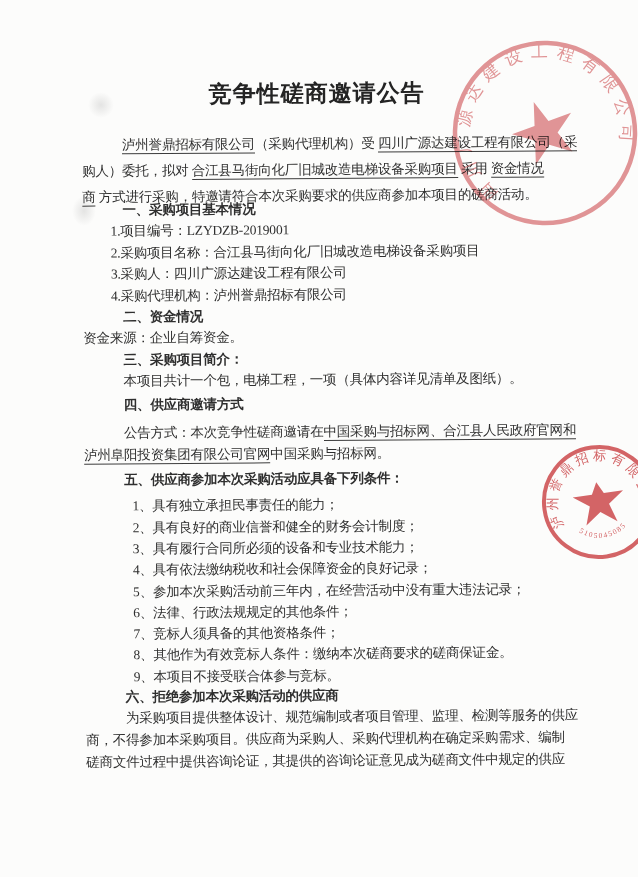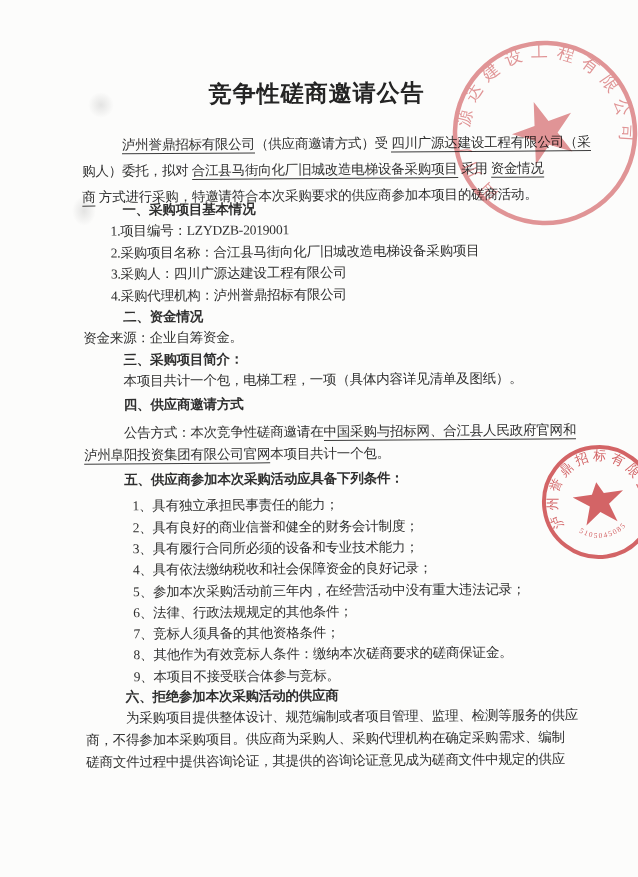--- a/index.html
+++ b/index.html
@@ -50,42 +50,42 @@
 
 <div class="page">
   <div class="smudge one"></div>
   <div class="smudge two"></div>
 
   <div class="content">
 
     <div class="doc-title">竞争性磋商邀请公告</div>
 
     <div class="sec intro">
-      <div class="line indent"><span class="u">泸州誉鼎招标有限公司</span><span>（供应商邀请方式）受 </span><span class="u">四川广源达建设工程有限公司（采</span></div>
+      <div class="line indent"><span class="u">泸州誉鼎招标有限公司</span><span>（采购代理机构）受 </span><span class="u">四川广源达建设工程有限公司（采</span></div>
       <div class="line"><span>购人）委托，拟对 </span><span class="u">合江县马街向化厂旧城改造电梯设备采购项目</span><span> 采用 </span><span class="u">资金情况</span></div>
       <div class="line"><span class="u">商</span><span> 方式进行采购，特邀请符合本次采购要求的供应商参加本项目的磋商活动。</span></div>
     </div>
 
     <div class="sec basic">
       <div class="line indent head">一、采购项目基本情况</div>
       <div class="line item-s1">1.项目编号：LZYDZB-2019001</div>
       <div class="line item-s1">2.采购项目名称：合江县马街向化厂旧城改造电梯设备采购项目</div>
       <div class="line item-s1">3.采购人：四川广源达建设工程有限公司</div>
       <div class="line item-s1">4.采购代理机构：泸州誉鼎招标有限公司</div>
       <div class="line indent head">二、资金情况</div>
       <div class="line">资金来源：企业自筹资金。</div>
       <div class="line indent head">三、采购项目简介：</div>
       <div class="line indent">本项目共计一个包，电梯工程，一项（具体内容详见清单及图纸）。</div>
     </div>
 
     <div class="sec sec4">
       <div class="head indent">四、供应商邀请方式</div>
       <div class="para">
         <div class="line indent"><span>公告方式：本次竞争性磋商邀请在</span><span class="u">中国采购与招标网、合江县人民政府官网和</span></div>
-        <div class="line"><span class="u">泸州阜阳投资集团有限公司官网</span><span>本项目共计一个包。</span></div>
+        <div class="line"><span class="u">泸州阜阳投资集团有限公司官网</span><span>中国采购与招标网。</span></div>
       </div>
     </div>
 
     <div class="sec sec5">
       <div class="head indent">五、供应商参加本次采购活动应具备下列条件：</div>
       <div class="items">
         <div class="line">1、具有独立承担民事责任的能力；</div>
         <div class="line">2、具有良好的商业信誉和健全的财务会计制度；</div>
         <div class="line">3、具有履行合同所必须的设备和专业技术能力；</div>
         <div class="line">4、具有依法缴纳税收和社会保障资金的良好记录；</div>

